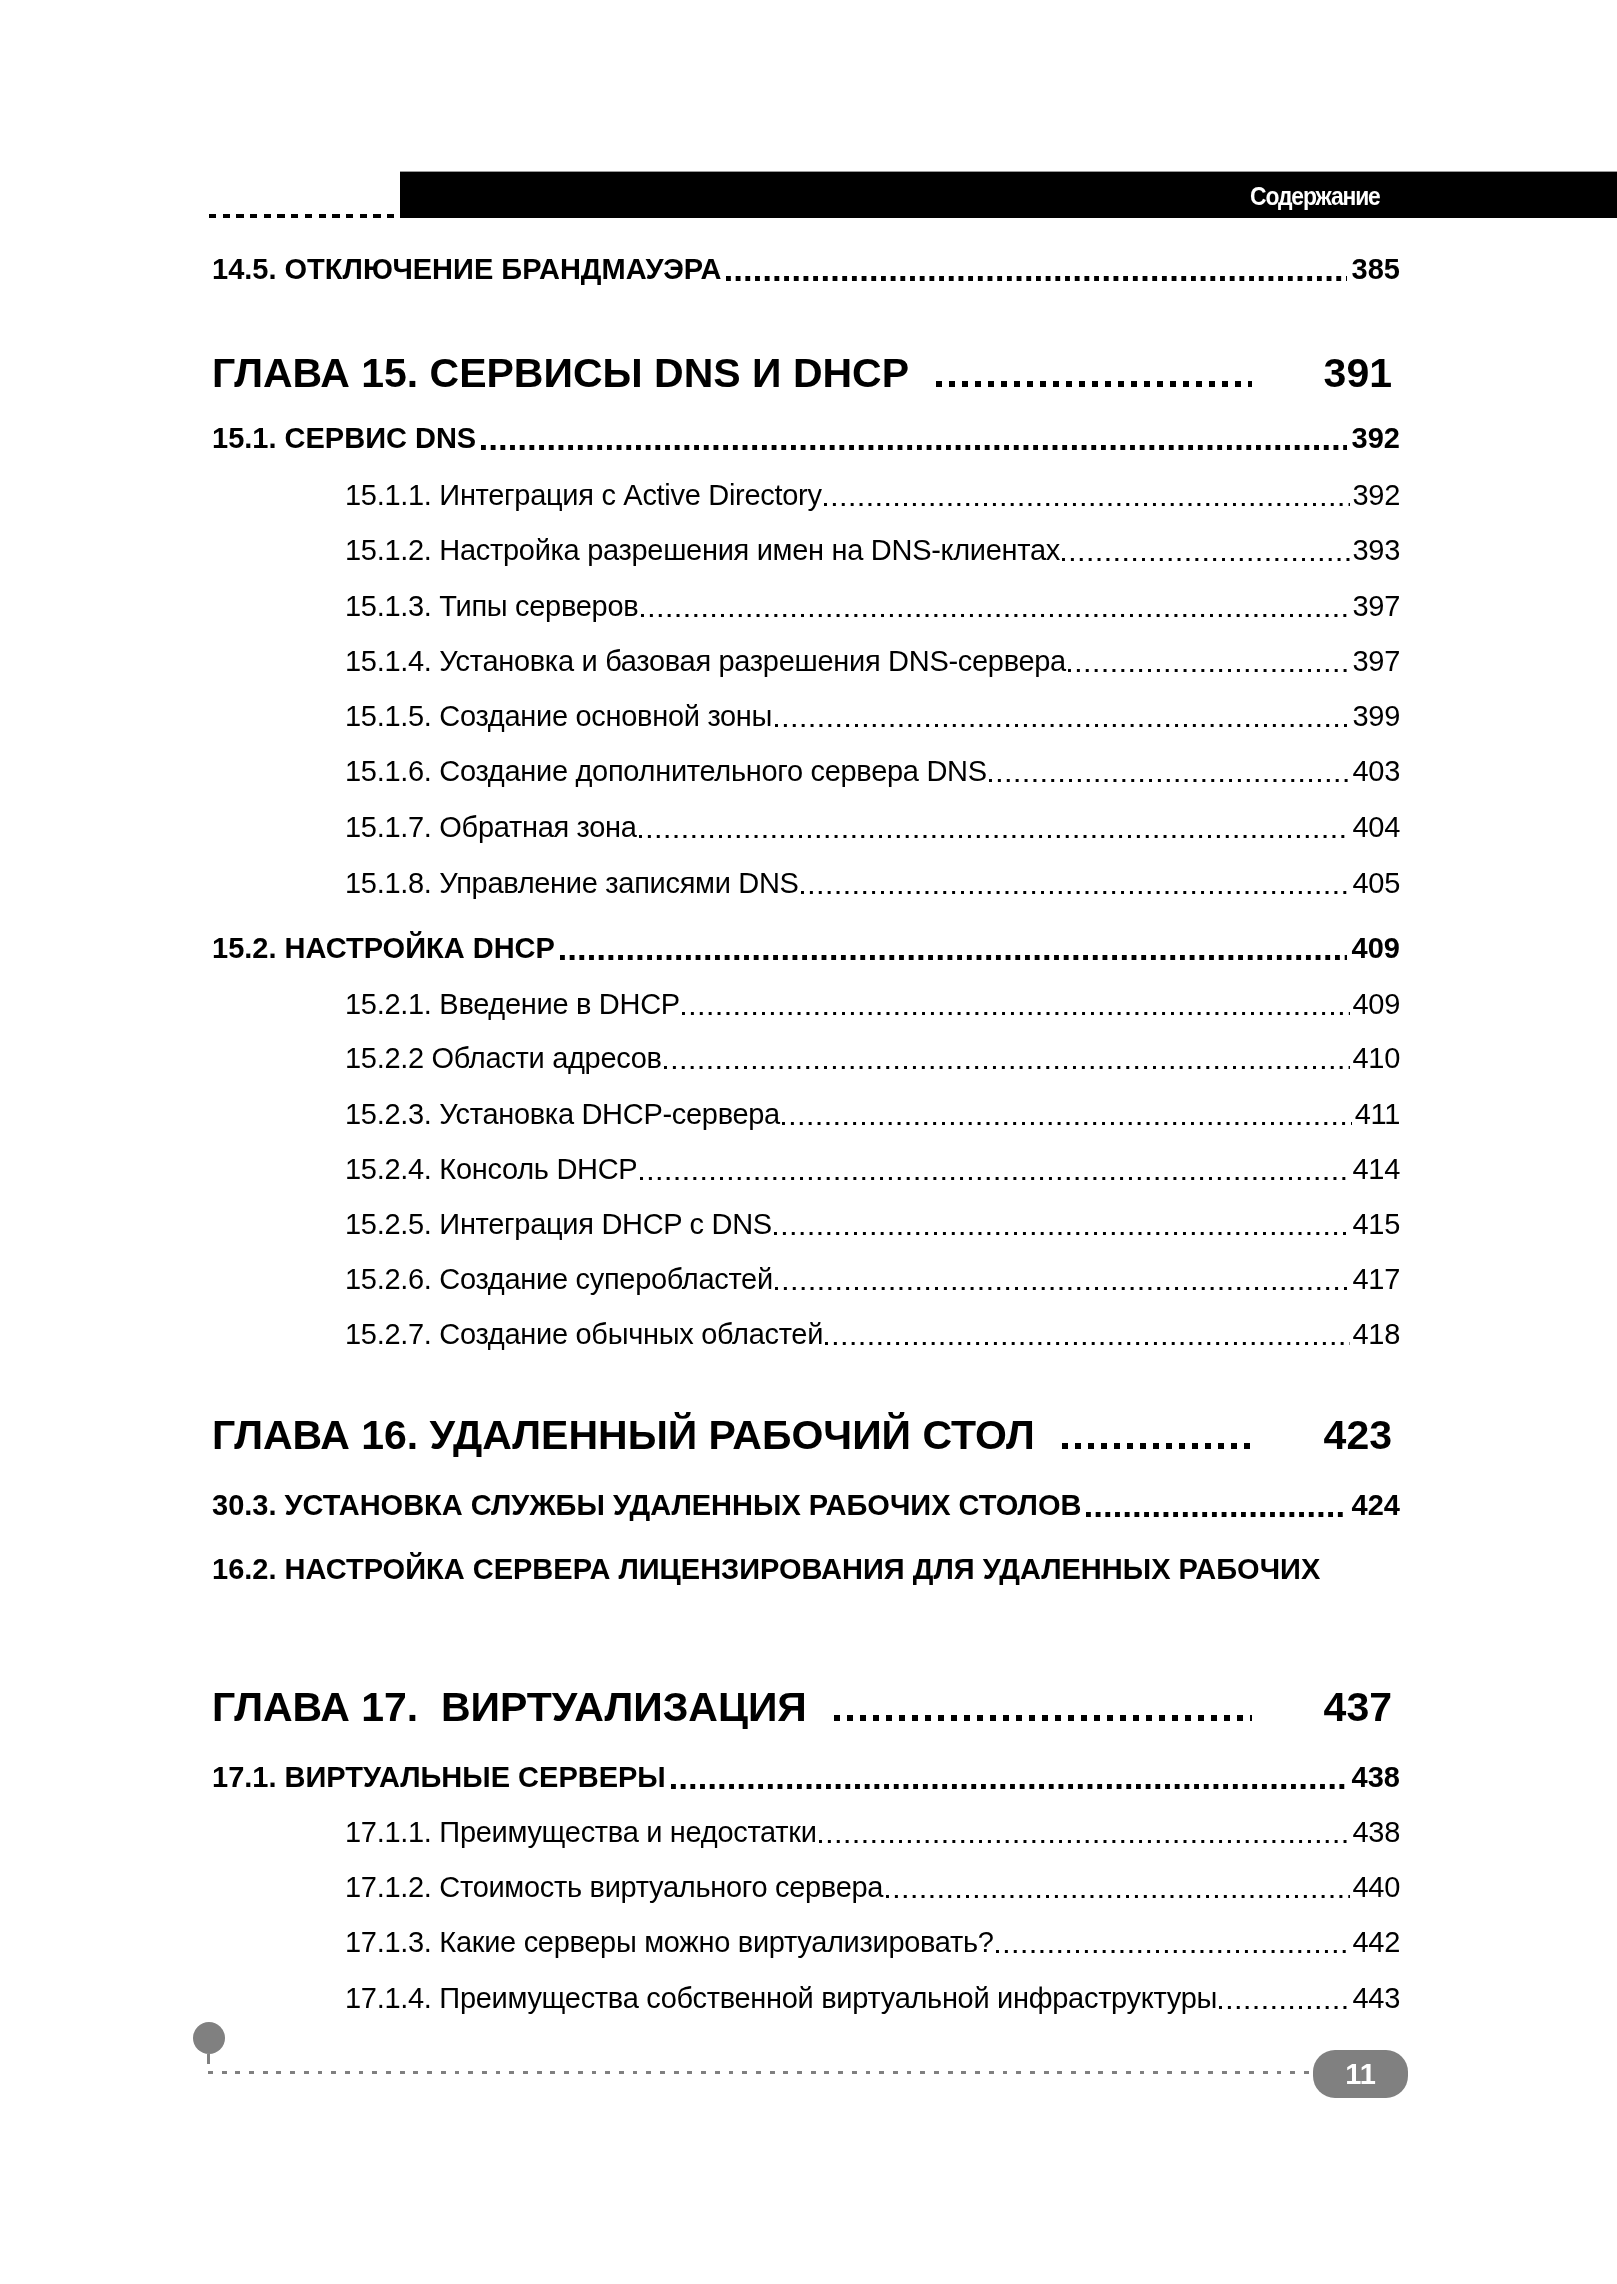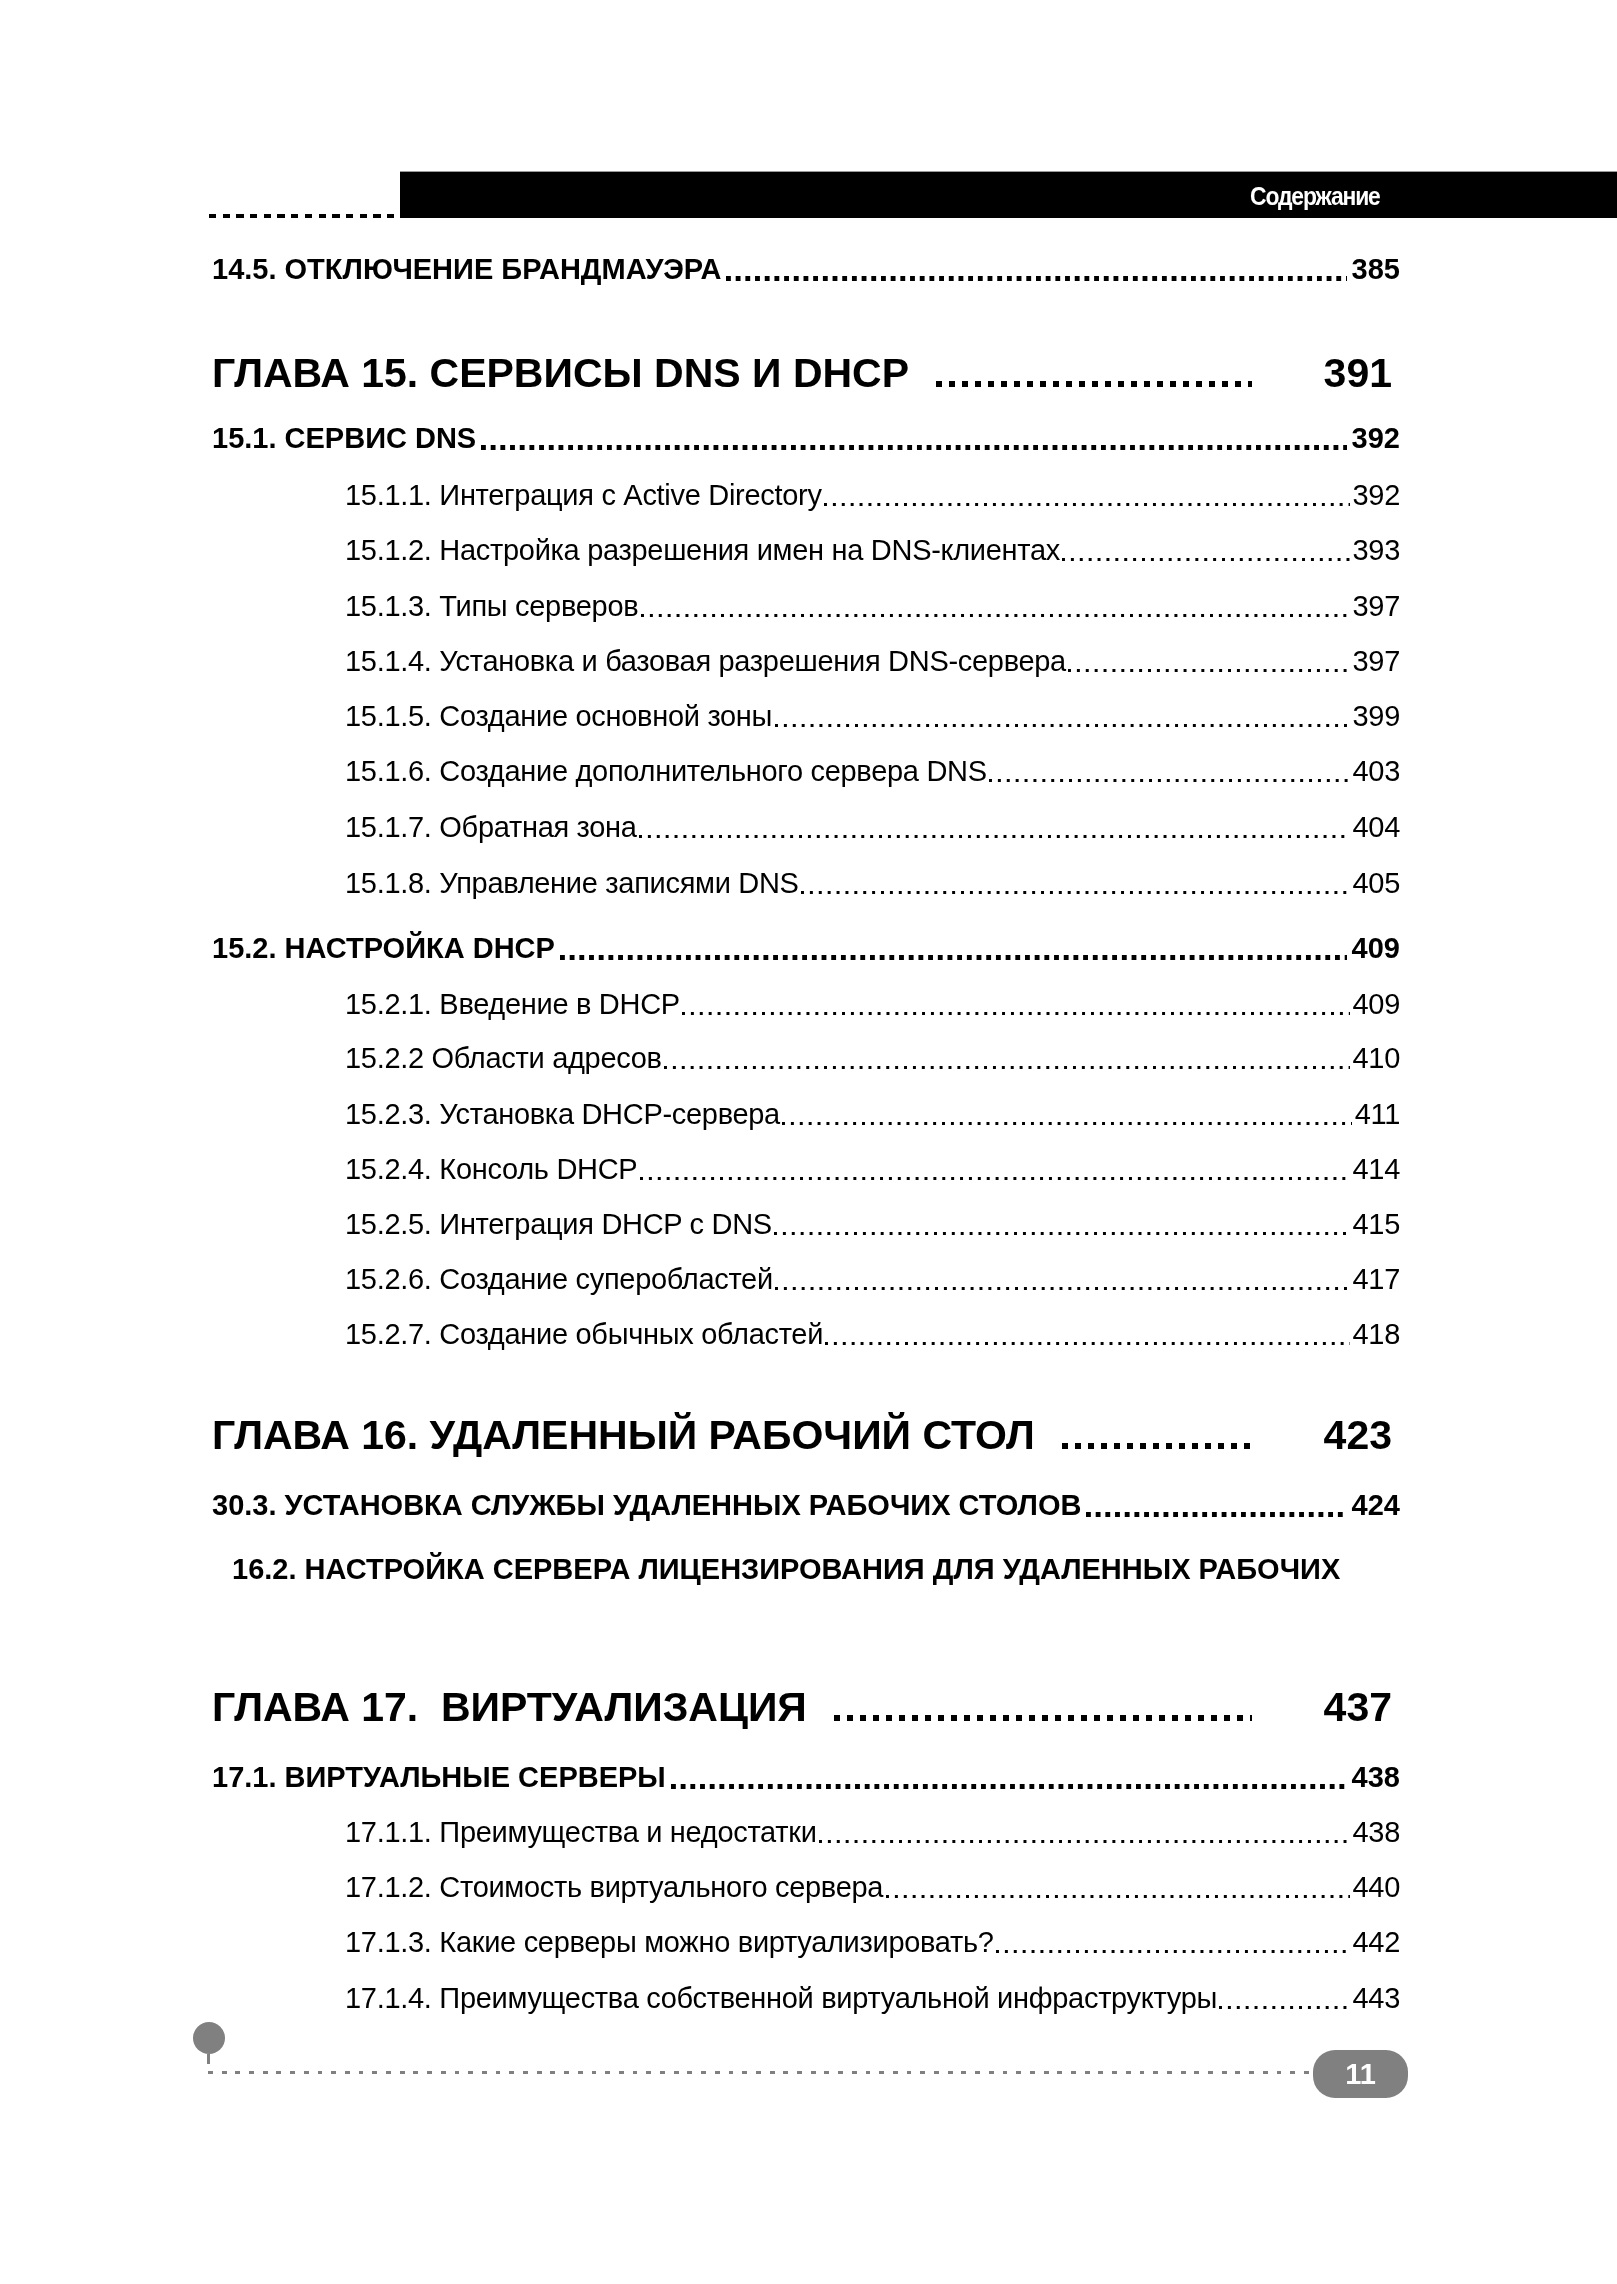--- a/index.html
+++ b/index.html
@@ -33,21 +33,21 @@
                   background-size: 13px 6.4px; background-repeat: repeat-x; background-position: left bottom;
                   height: 6.4px; top: -9.7px; margin: 0 11.3px; }
   .chap .pg { padding-left: 4.8px; margin-left: 39px; }
   
   .sub { left: 345px; width: 1055px; font-size: 29px; letter-spacing: -0.3px; }
   .sub .leader { background-image: linear-gradient(90deg, #000 0 3.2px, transparent 3.2px 8.9px);
                  background-size: 8.9px 3.2px; background-repeat: repeat-x; background-position: left bottom;
                  height: 3.2px; top: -8.9px; margin: 0 2.4px; }
 
   .sec-wrap { position: absolute; left: 212px; width: 1188px; font-weight: bold; font-size: 29px; }
-  .sec-wrap .line1 { height: 36px; line-height: 36px; white-space: nowrap; margin-left: 20px; }
+  .sec-wrap .line1 { height: 36px; line-height: 36px; white-space: nowrap; }
   .sec-wrap .line2 { display: flex; align-items: center; height: 36px; padding-left: 131px; white-space: nowrap; }
   .sec-wrap .leader { flex: 1 1 auto; margin: 0 3.2px; height: 4.8px; position: relative; top: 8px;
                       background-image: linear-gradient(90deg, #000 0 4.8px, transparent 4.8px 9.7px);
                       background-size: 9.7px 4.8px; background-repeat: repeat-x; }
 
   .foot-circle { position: absolute; left: 193px; top: 2022px; width: 32px; height: 32px; border-radius: 50%;
                  background: #808080; }
   .foot-stem { position: absolute; left: 207px; top: 2054px; width: 3.2px; height: 9.7px; background: #808080; }
   .foot-dash { position: absolute; left: 208px; top: 2071px; width: 1107px; height: 3.2px;
                background: repeating-linear-gradient(90deg, #808080 0 4.8px, transparent 4.8px 13.7px); }

